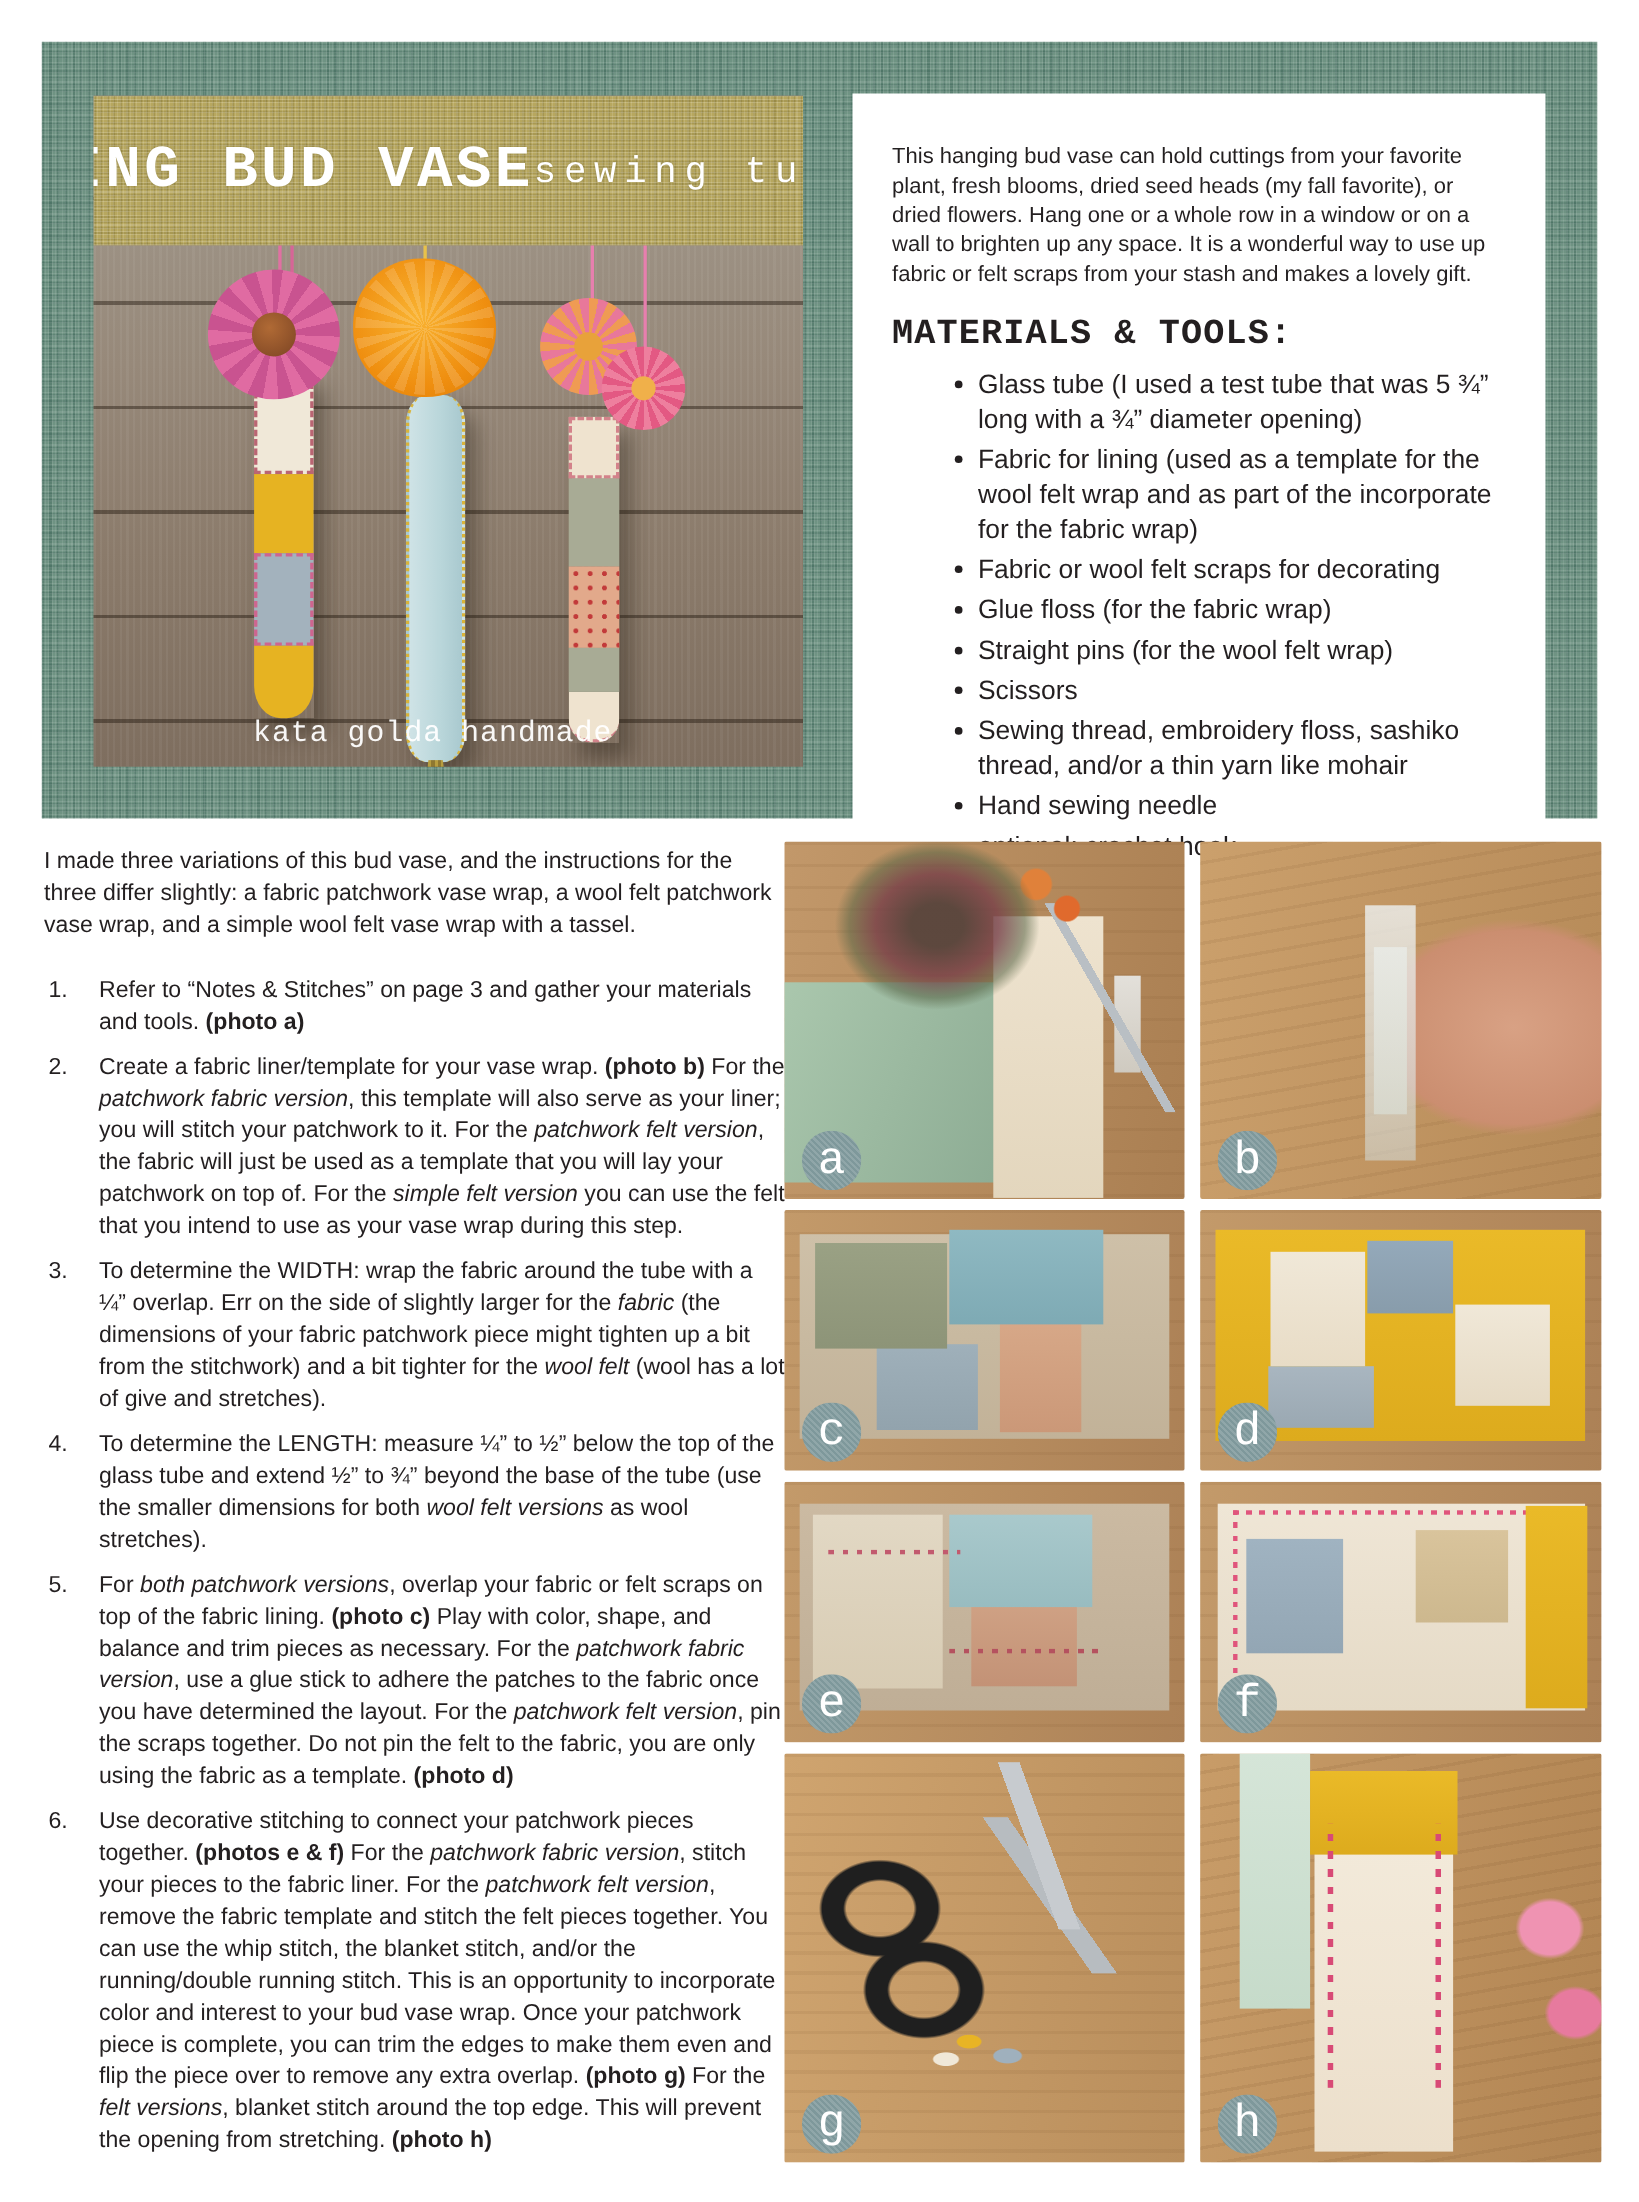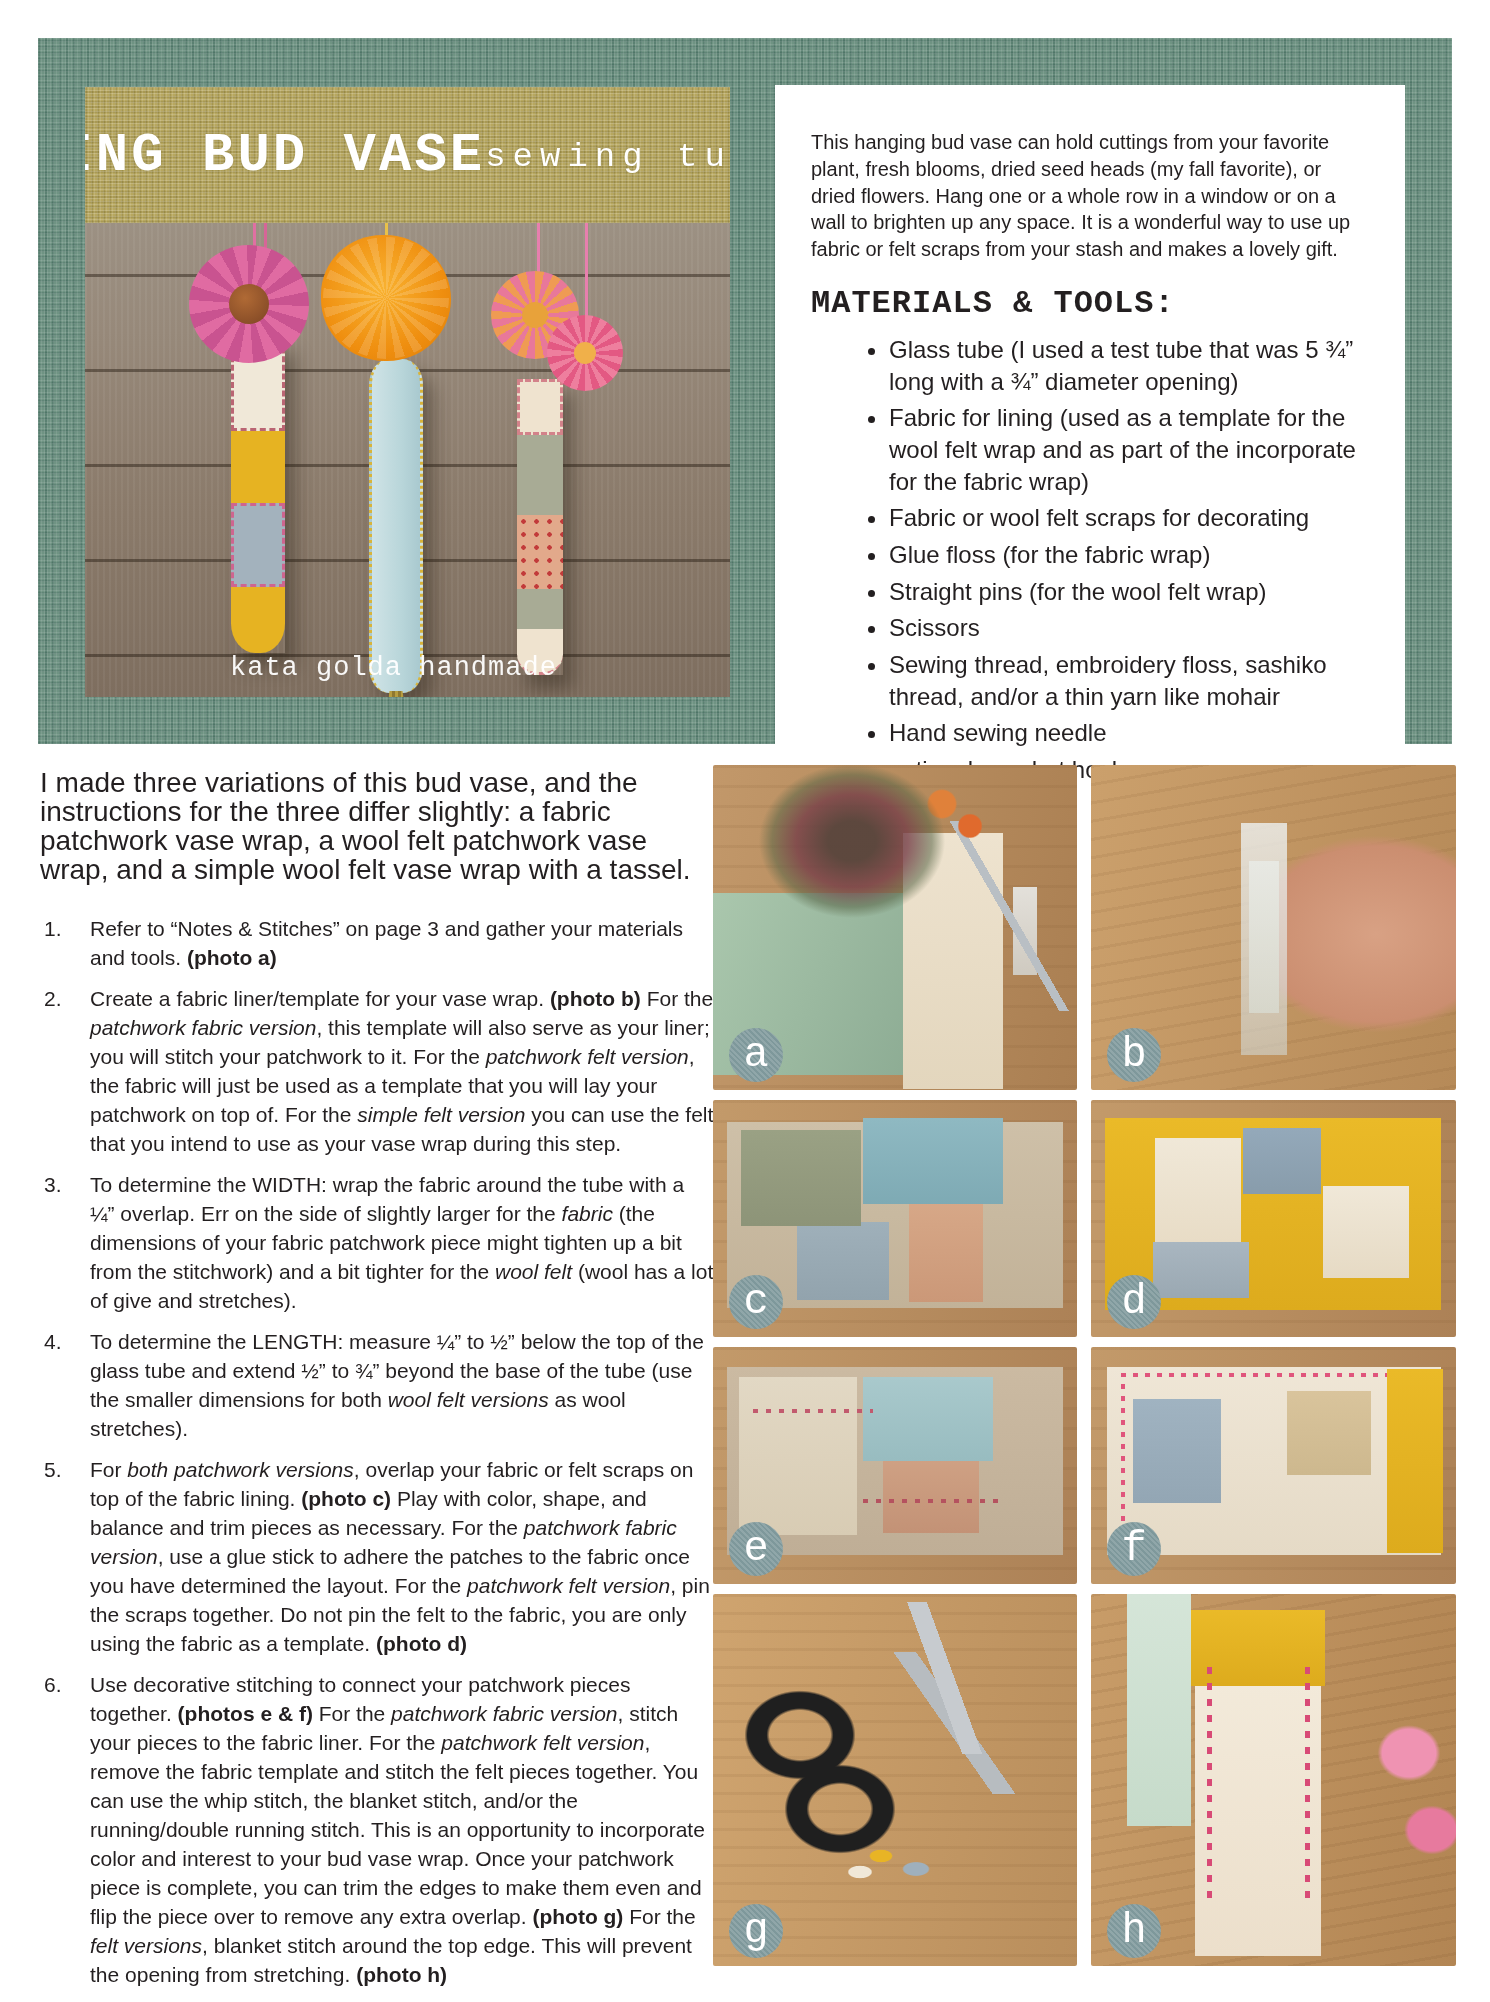--- a/index.html
+++ b/index.html
@@ -92,21 +92,21 @@
     box-sizing:border-box;padding:30px 34px 28px 36px;overflow:hidden;
   }
   .info .lead{font-size:20px;line-height:1.34;margin:14px 0 0;}
   .mat-head{font-family:"Liberation Mono","DejaVu Sans Mono",monospace;font-weight:700;
     font-size:32px;letter-spacing:1px;margin:22px 0 12px;white-space:nowrap;}
   ul.materials{margin:0;padding-left:32px;}
   ul.materials li{font-size:24px;line-height:1.32;margin-bottom:5px;margin-left:46px;}
 
   
   .col{position:absolute;left:40px;top:768px;width:674px;}
-  .col .lead{font-size:28px;line-height:29px;margin:0 0 30px;}
+  .col .lead{font-size:21px;line-height:29px;margin:0 0 30px;}
   ol.steps{list-style:none;margin:0;padding:0 0 0 4px;}
   ol.steps li{display:flex;margin-bottom:12px;font-size:21px;line-height:29px;}
   .step-num{flex:0 0 46px;}
   .step-text{flex:1;}
   .s-b{font-weight:700;}
   .s-bi{font-weight:400;font-style:italic;}
 
   
   .grid{
     position:absolute;left:713px;top:765px;width:743px;

